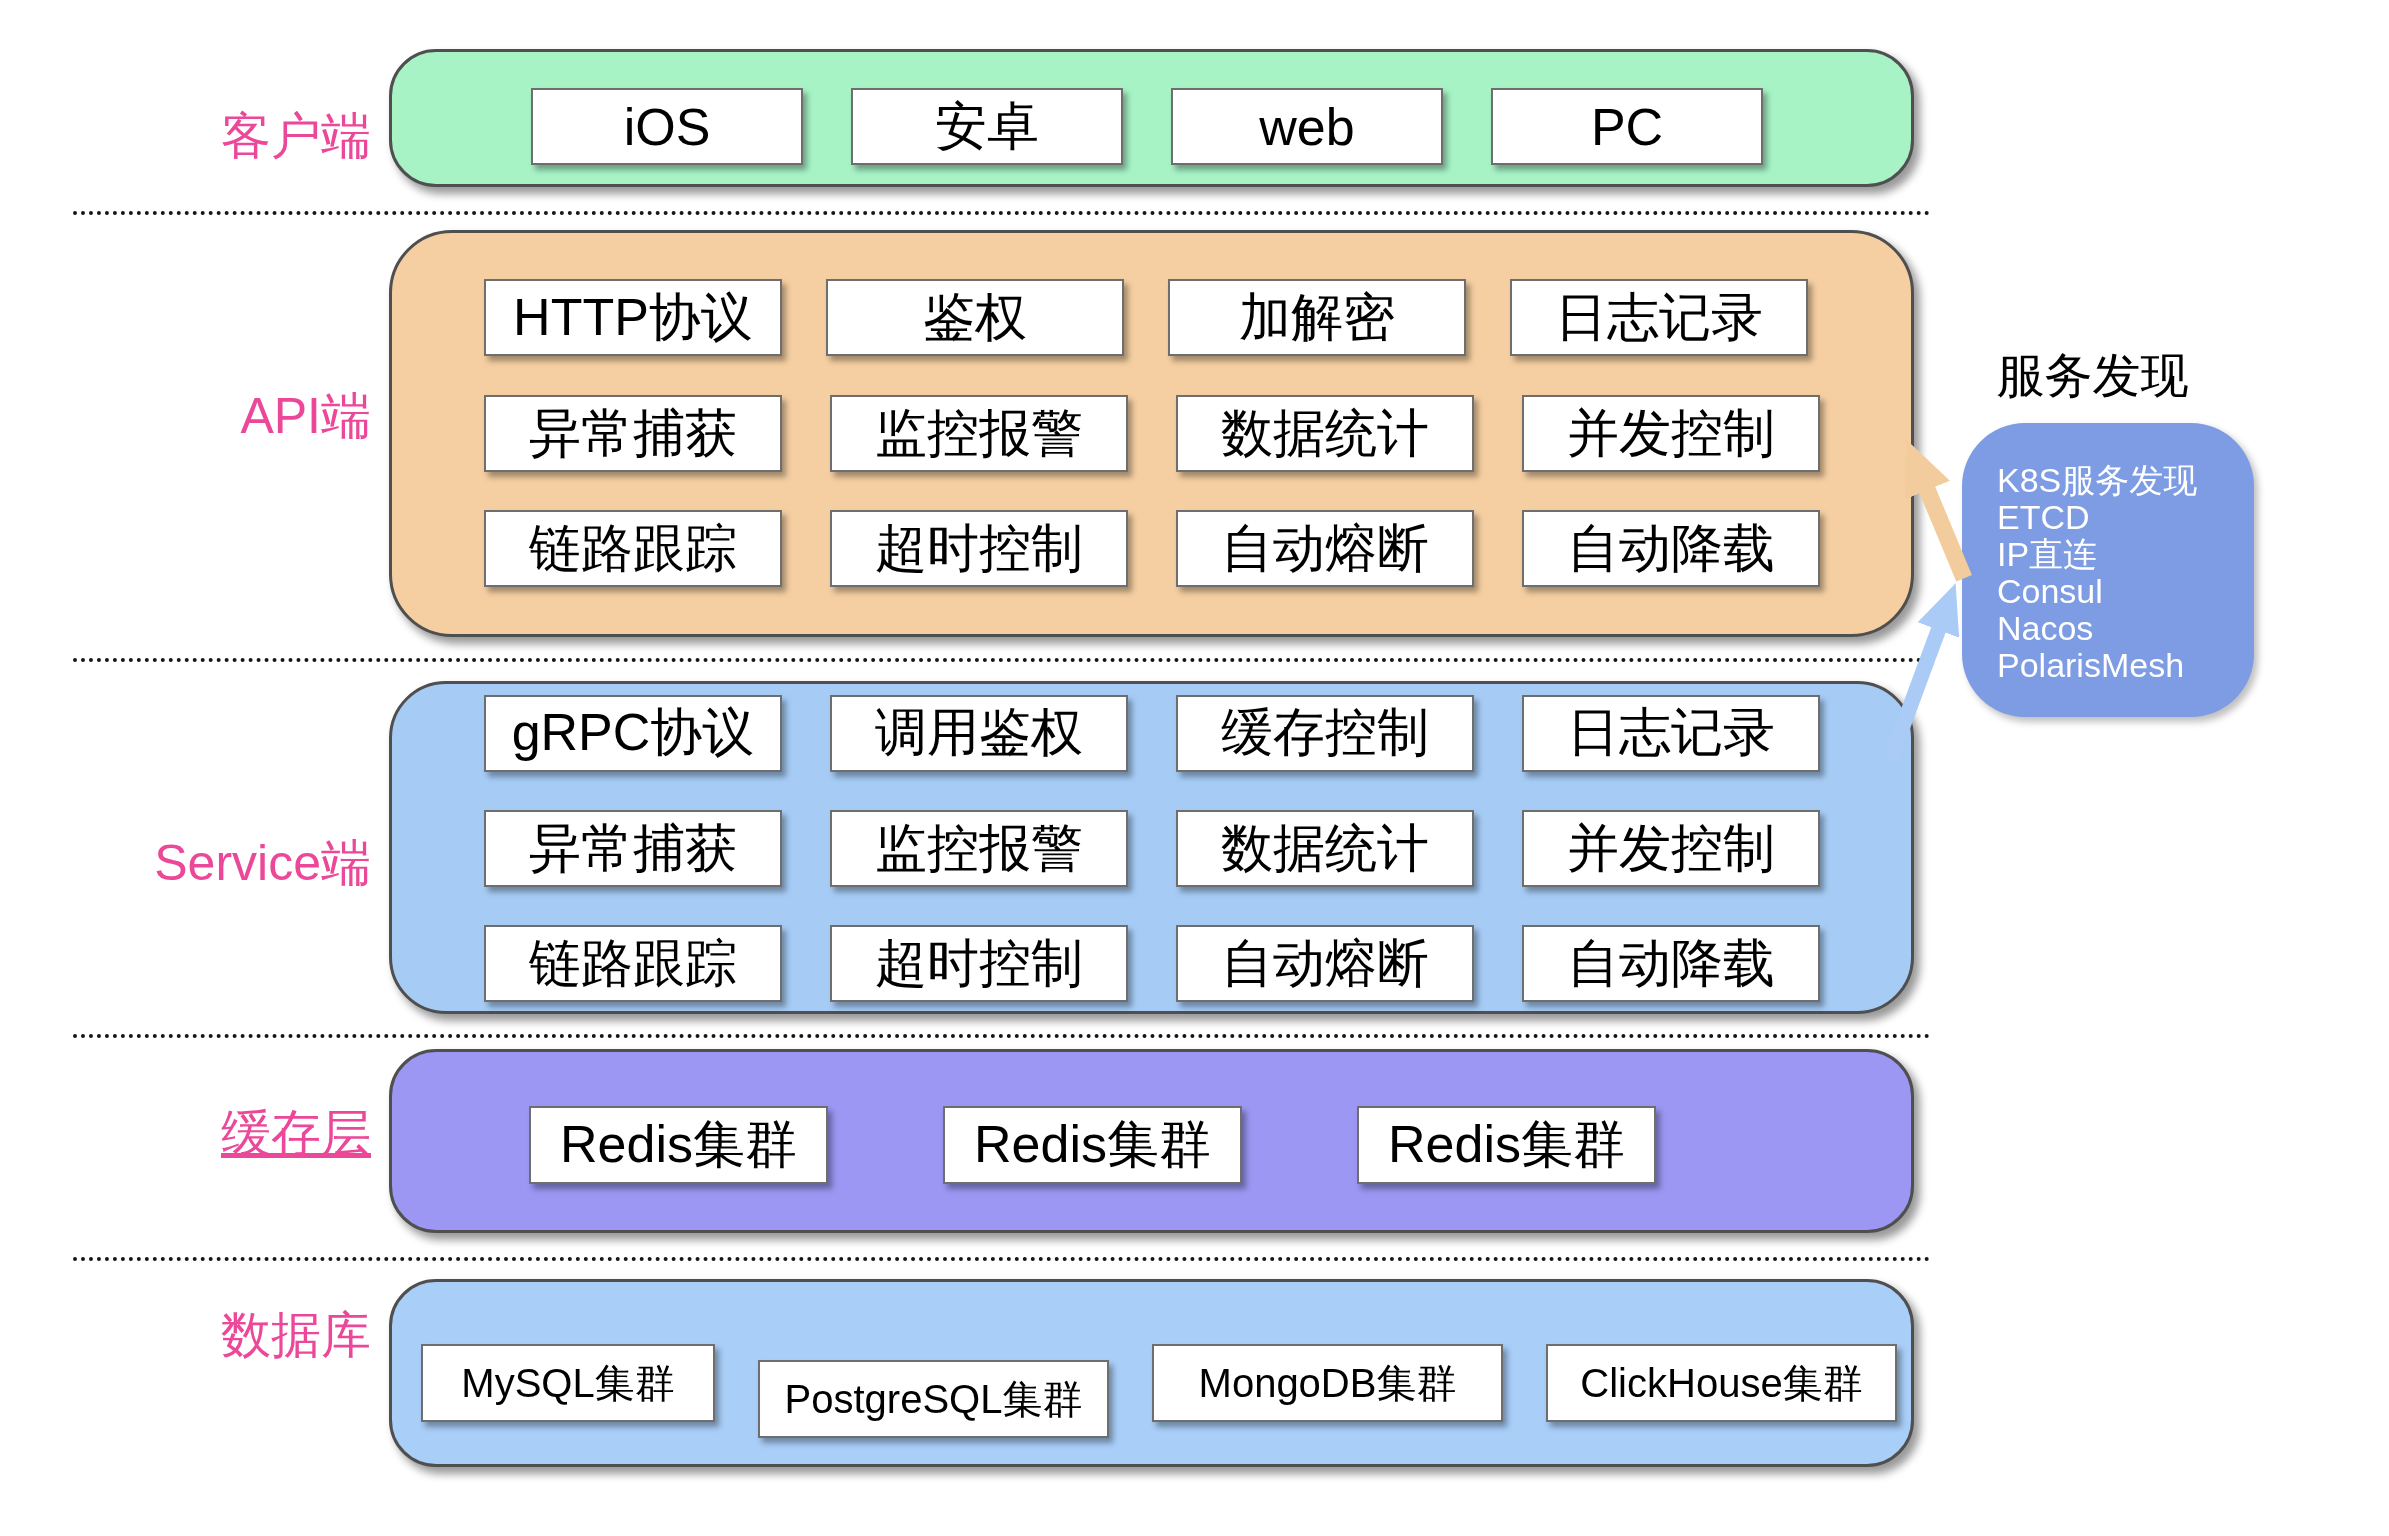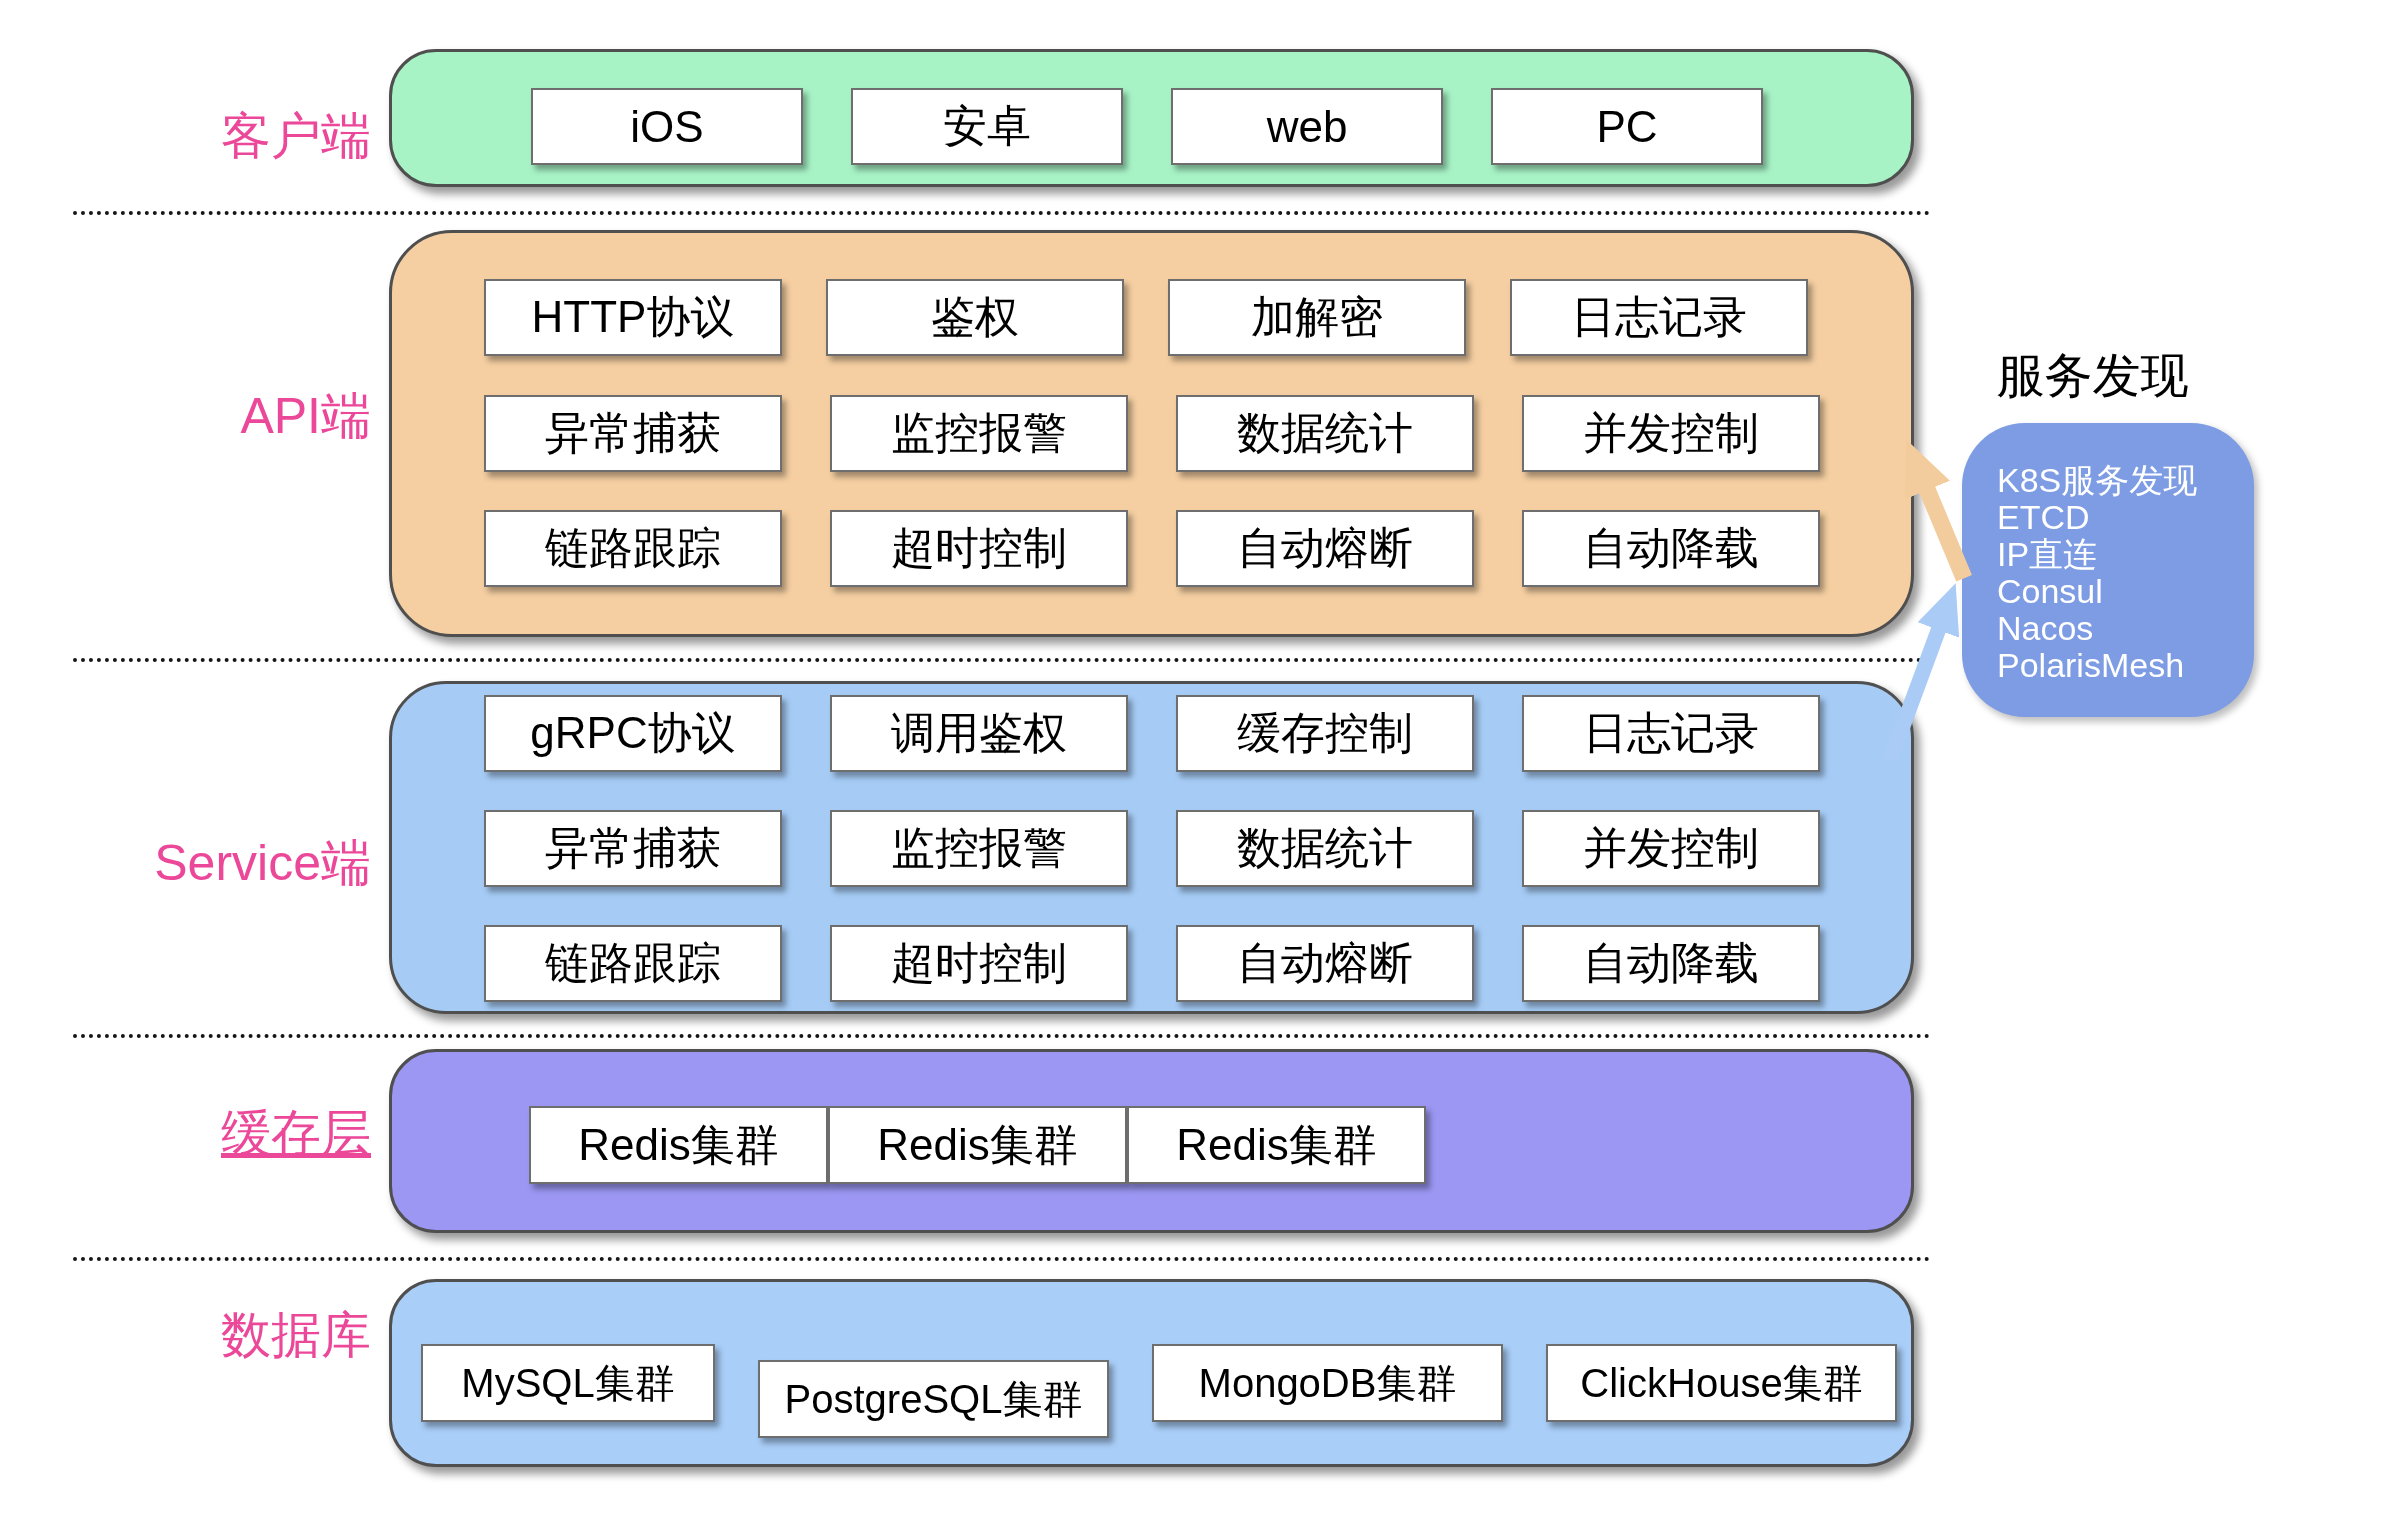--- a/index.html
+++ b/index.html
@@ -23,35 +23,35 @@
   .layer-service{background:var(--service,#A6CCF6);top:681px;height:333px;border-radius:57px;}
   .layer-cache{background:var(--cache,#9B97F3);top:1049px;height:184px;}
   .layer-db{background:var(--db,#A9CEF8);top:1279px;height:188px;}
 
   
   .chip-row{position:absolute;display:flex;}
   .chip{
     background:#fff;border:2.4px solid #6e6e6e;box-sizing:border-box;
     box-shadow:4px 4.8px 5.7px rgba(0,0,0,0.35);
     display:flex;align-items:center;justify-content:center;
-    font-size:44px;white-space:nowrap;color:#000;
+    font-size:52px;white-space:nowrap;color:#000;
   }
   .chip-std{width:298px;height:77px;}
   .chip-client{width:272px;height:77px;}
   .chip-redis{width:299px;height:78px;}
   .chip-db{height:78px;font-size:40px;}
 
   .row-client{left:139px;top:36px;gap:48px;}
   .row-api-1{left:92px;top:46px;gap:44px;}
   .row-api-2{left:92px;top:162px;gap:48px;}
   .row-api-3{left:92px;top:277px;gap:48px;}
   .row-svc-1{left:92px;top:10.5px;gap:48px;}
   .row-svc-2{left:92px;top:126px;gap:48px;}
   .row-svc-3{left:92px;top:241px;gap:48px;}
-  .row-cache{left:137px;top:54px;}
+  .row-cache{left:137px;top:54px;gap:115px;}
   .row-db{left:29px;top:62px;gap:43px;}
 
   
   .dotted{position:absolute;left:73px;width:1858px;height:0;border-top:4.8px dotted #161616;}
   .dotted-1{top:211px;}
   .dotted-2{top:658px;}
   .dotted-3{top:1034px;}
   .dotted-4{top:1257px;}
 
   

